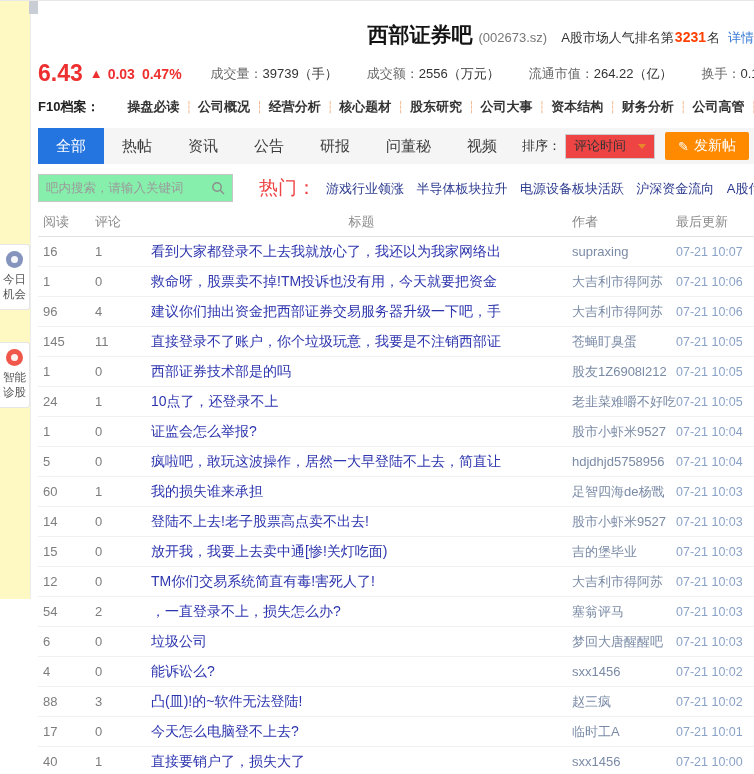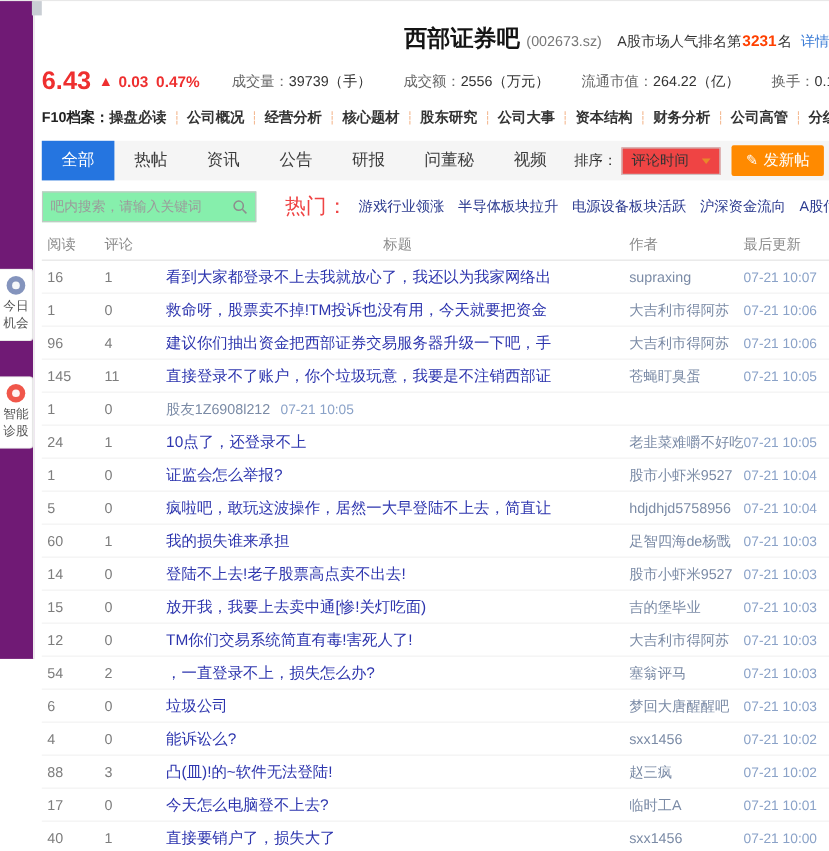--- a/index.html
+++ b/index.html
@@ -5,21 +5,21 @@
 :root{
   --accent-blue:#2575e0; --accent-orange:#ff8a00; --price-red:#ee2f2f;
   --rank-red:#ff4000; --link-blue:#3a7bd5; --title-navy:#2d35ae;
   --author-gray:#7b8ba6; --time-blue:#8aa2c8;
 }
 *{box-sizing:border-box;margin:0;padding:0;}
 html,body{width:754px;height:774px;overflow:hidden;}
 body{font-family:"Liberation Sans","DejaVu Sans",sans-serif;background:#fff;position:relative;border-top:1px solid #e8e8e8;}
 a{text-decoration:none;cursor:pointer;}
 button{font-family:inherit;}
-.left-rail{position:absolute;left:0;top:0;width:31px;height:598px;border-right:1px solid #ededed;background:#701a75;z-index:2;}
+.left-rail{position:absolute;left:0;top:0;width:31px;height:598px;border-right:1px solid #ededed;background:#fef9c3;z-index:2;}
 .rail-card{position:absolute;left:0;width:30px;background:#fff;border:1px solid #e6e6e6;border-left:none;border-radius:0 3px 3px 0;padding:6px 0 7px;text-align:center;cursor:pointer;}
 .rail-card:nth-of-type(1){top:243px;}
 .rail-card:nth-of-type(2){top:341px;}
 .disc{display:block;width:17px;height:17px;border-radius:50%;margin:0 auto 4px;position:relative;}
 .rail-card:nth-of-type(1) .disc{background:#8494bd;}
 .rail-card:nth-of-type(2) .disc{background:#f0564a;}
 .disc::after{content:"";position:absolute;left:5px;top:5px;width:7px;height:7px;border-radius:50%;background:rgba(255,255,255,.92);}
 .rail-line{display:block;font-size:11.5px;color:#555;line-height:15px;}
 .scroll-nub{position:absolute;left:29px;top:0;width:9px;height:13px;background:#c9ced4;z-index:3;}
 .main{margin-left:38px;padding-top:20px;}
@@ -30,21 +30,21 @@
 .rank-num{color:var(--rank-red);font-size:14px;margin:0 1px;font-weight:bold;}
 .detail-link{font-size:13px;color:var(--link-blue);margin-left:8px;}
 .quote-row{display:flex;align-items:center;margin-top:11px;white-space:nowrap;overflow:hidden;}
 .price{font-size:23px;font-weight:bold;color:var(--price-red);}
 .arrow{color:var(--price-red);font-size:13px;margin:0 5px 0 7px;}
 .chg{color:var(--price-red);font-size:14px;font-weight:bold;margin-right:7px;}
 .stats{display:inline-flex;margin-left:10px;}
 .stat{font-size:13px;margin-right:17px;white-space:nowrap;margin-left:12px;}
 .stat-label{color:#666;}
 .stat-value{color:#333;}
-.f10-row{display:flex;align-items:center;margin-top:11px;white-space:nowrap;overflow:hidden;}
+.f10-row{display:flex;align-items:center;margin-top:11px;white-space:nowrap;overflow:hidden;gap:28px;}
 .f10-label{font-size:13px;font-weight:bold;color:#222;}
 .f10-links{display:inline-flex;}
 .f10-item{display:inline-flex;align-items:center;}
 .f10-item+.f10-item::before{content:"┆";color:#f3b287;font-size:11px;margin:0 6px;}
 .f10-link{font-size:13px;color:#333;font-weight:bold;}
 .tab-strip{display:flex;align-items:stretch;height:36px;background:#f5f5f5;margin-top:12px;}
 .tabs{display:flex;}
 .tab{padding:0 18px;line-height:36px;font-size:15px;color:#3c3c3c;cursor:pointer;}
 .tab.active{background:var(--accent-blue);color:#fff;}
 .tab-right{margin-left:auto;display:flex;align-items:center;padding-right:5px;}
@@ -257,20 +257,21 @@
       <span class="read">145</span>
       <span class="comment">11</span>
       <a class="title">直接登录不了账户，你个垃圾玩意，我要是不注销西部证</a>
       <a class="author">苍蝇盯臭蛋</a>
       <span class="time">07-21 10:05</span>
     </div>
 
     <div class="row">
       <span class="read">1</span>
       <span class="comment">0</span>
+      <a class="title">西部证券技术部是的吗</a>
       <a class="author">股友1Z6908l212</a>
       <span class="time">07-21 10:05</span>
     </div>
 
     <div class="row">
       <span class="read">24</span>
       <span class="comment">1</span>
       <a class="title">10点了，还登录不上</a>
       <a class="author">老韭菜难嚼不好吃</a>
       <span class="time">07-21 10:05</span>

